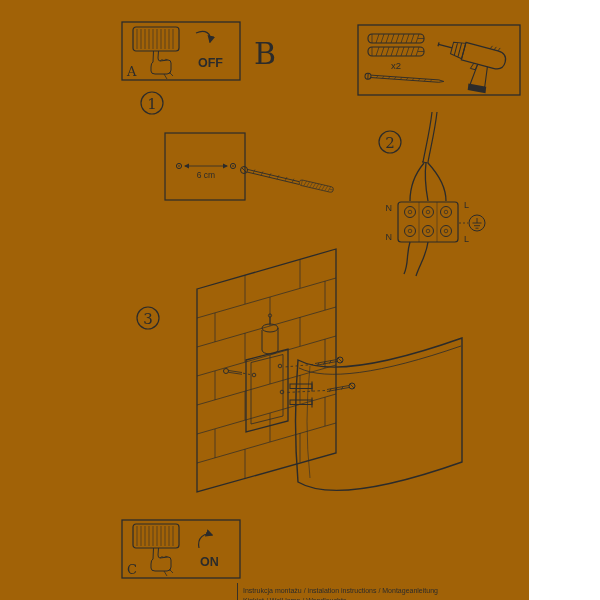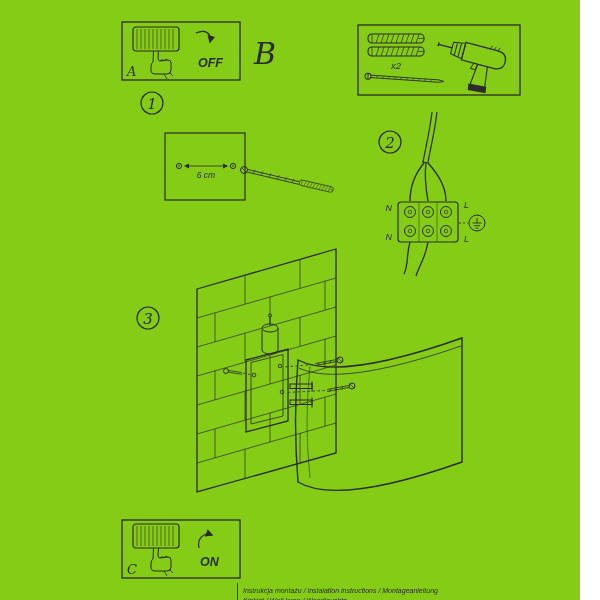--- a/index.html
+++ b/index.html
@@ -1,17 +1,17 @@
 <!DOCTYPE html>
 <html><head>
 <meta charset="utf-8">
 <style>
   html,body{margin:0;padding:0;background:#ffffff;}
-  #page{position:relative;width:580px;height:600px;background:#84cc16;overflow:hidden;
-        font-family:"Liberation Sans",sans-serif;font-style:italic;}
+  #page{position:relative;width:529px;height:600px;background:#a16207;overflow:hidden;
+        font-family:"Liberation Sans",sans-serif;}
   svg{display:block;}
   text{fill:#2b2b2b;}
   .serif{font-family:"DejaVu Serif",serif;}
   .sans{font-family:"Liberation Sans",sans-serif;}
   .ln{stroke:#2b2b2b;fill:none;}
 </style>
 </head>
 <body>
 
 <div id="page">

